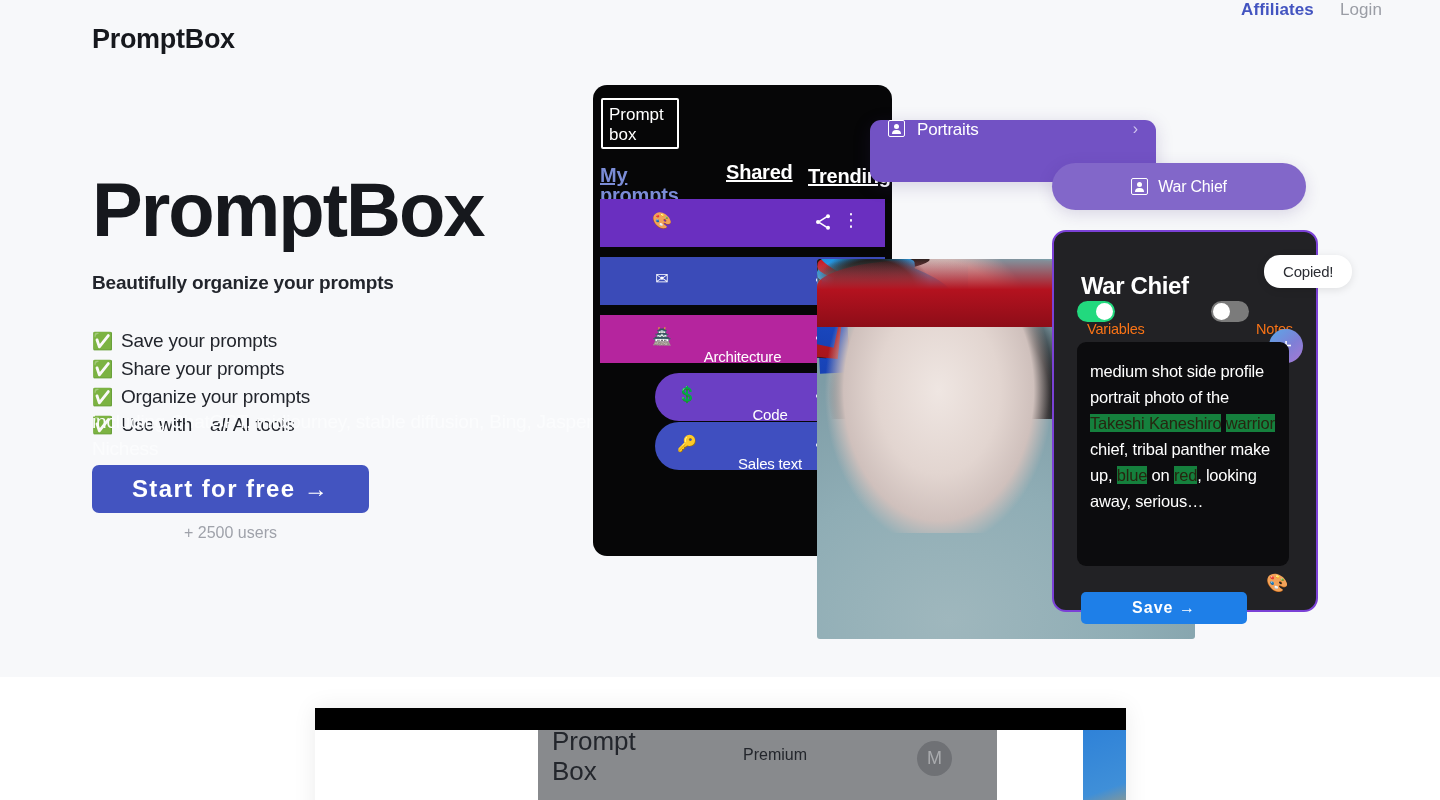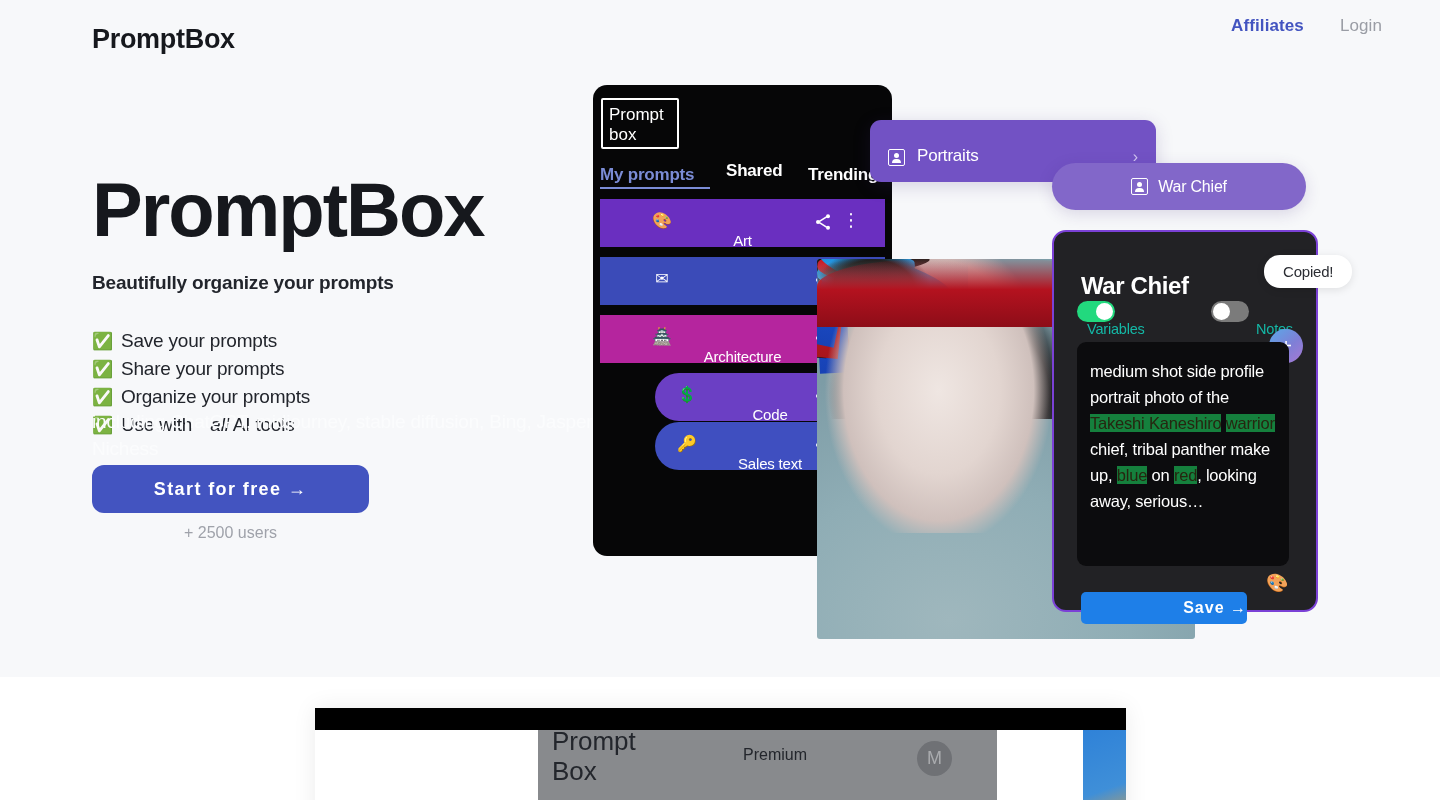--- a/index.html
+++ b/index.html
@@ -24,22 +24,22 @@
     position: absolute; left: 0; top: 0;
     width: 1440px; height: 78px;
     display: flex; align-items: center;
   }
   .brand {
     position: absolute; left: 92px; top: 24px;
     font-size: 27px; font-weight: 700; color: #16181d;
     letter-spacing: -0.3px;
   }
   .nav {
-    position: absolute; right: 58px; top: 16px;
-    display: flex; align-items: center; gap: 36px;
+    position: absolute; right: 58px; top: 0;
+    display: flex; align-items: center; gap: 26px;
   }
   .nav-link-affiliates {
     font-size: 17px; font-weight: 700; color: #4354c0;
     letter-spacing: 0.1px; cursor: pointer;
   }
   .nav-link-login {
     font-size: 17px; font-weight: 400; color: #9a9da5;
     letter-spacing: 0.1px; cursor: pointer;
   }
   .btn-chrome {
@@ -72,23 +72,23 @@
   .faint-text {
     position: absolute; left: 0px; top: 81px;
     width: 510px;
     font-size: 19px; line-height: 27px;
     color: #fbfcfd; letter-spacing: -0.2px;
     pointer-events: none;
   }
   .btn-start {
     position: absolute; left: 92px; top: 465px;
     width: 277px; height: 48px;
-    background: #4354c0; border: none; border-radius: 12px;
+    background: #4354c0; border: none; border-radius: 7px;
     color: #ffffff; font-family: "Liberation Sans", sans-serif;
-    font-size: 18px; font-weight: 700; letter-spacing: 1.4px;
+    font-size: 24px; font-weight: 700; letter-spacing: 1.4px;
     cursor: pointer;
   }
   .users-note {
     position: absolute; left: 92px; top: 524px; width: 277px;
     text-align: center; font-size: 16px; color: #9fa2aa;
   }
 
   
   .app-panel {
     position: absolute; left: 593px; top: 85px;
@@ -97,22 +97,23 @@
     overflow: visible;
   }
   .logo-box {
     position: absolute; left: 8px; top: 13px;
     width: 78px; height: 51px;
     border: 2px solid #ffffff; border-radius: 2px;
     color: #ffffff; font-size: 17px; line-height: 20px;
     padding: 5px 0 0 6px;
   }
   .tab {
-    position: absolute; font-size: 17px; font-weight: 700; letter-spacing: -0.2px;
+    position: absolute; font-size: 20px; font-weight: 700; letter-spacing: -0.2px;
     cursor: pointer;
+    text-decoration: underline;
   }
   .tab-my {
     left: 7px; top: 80px; width: 110px;
     color: #7b8cd6; line-height: 20px;
     border-bottom: 2px solid #7b8cd6; padding-bottom: 2px;
   }
   .tab-shared { left: 133px; top: 76px; color: #ffffff; }
   .tab-trending { left: 215px; top: 80px; color: #ffffff; }
 
   
@@ -163,21 +164,21 @@
   .fab-add {
     left: 239px; top: 419px; width: 40px; height: 40px;
     background: #29aada; color: #ffffff; font-size: 23px; font-weight: 300;
   }
 
   
   .portraits-card {
     position: absolute; left: 870px; top: 120px;
     width: 286px; height: 62px;
     background: #7252c4; border-radius: 11px;
-    display: flex; align-items: flex-end; padding: 16px 18px;
+    display: flex; align-items: flex-start; padding: 0 18px;
     box-shadow: 0 4px 18px rgba(60,40,120,.18);
     cursor: pointer;
   }
   .portraits-card .p-label {
     margin-left: 12px; color: #ffffff; font-size: 17px; letter-spacing: -0.2px;
   }
   .portraits-card .p-chev {
     margin-left: auto; color: #cfc3ee; font-size: 16px;
   }
 
@@ -297,21 +298,21 @@
   }
   .toggle .knob {
     position: absolute; top: 2px; width: 17px; height: 17px;
     border-radius: 50%; background: #ffffff;
   }
   .toggle-vars { left: 23px; top: 69px; background: #22d97e; }
   .toggle-vars .knob { right: 2px; }
   .toggle-notes { left: 157px; top: 69px; background: #7b7b7b; }
   .toggle-notes .knob { left: 2px; }
   .toggle-label {
-    position: absolute; color: #14b8a6; font-size: 14.5px; letter-spacing: -0.2px;
+    position: absolute; color: #f97316; font-size: 14.5px; letter-spacing: -0.2px;
   }
   .lbl-vars { left: 33px; top: 89px; }
   .lbl-notes { left: 202px; top: 89px; }
 
   .prompt-box {
     position: absolute; left: 23px; top: 110px;
     width: 212px; height: 224px;
     background: #0c0c0e; border-radius: 9px;
     padding: 16px 12px 0 13px;
     overflow: hidden;
@@ -321,21 +322,20 @@
   }
   .hl { background: #15803d; color: #262610; }
 
   .btn-save {
     position: absolute; left: 27px; top: 360px;
     width: 166px; height: 32px;
     background: #1e7fe8; border: none; border-radius: 5px;
     color: #ffffff; font-family: "Liberation Sans", sans-serif;
     font-size: 16px; font-weight: 700; letter-spacing: 1px;
     cursor: pointer;
-    text-align: right;
   }
   .palette-ic {
     position: absolute; left: 212px; top: 340px;
     font-size: 18px; cursor: pointer;
   }
   .mini-add {
     position: absolute; left: 215px; top: 97px;
     width: 34px; height: 34px; border-radius: 50%;
     background: linear-gradient(140deg, #5aa9e8 0%, #7f7fd6 55%, #a779d4 100%);
     color: #ffffff; font-size: 20px; font-weight: 300;
@@ -445,21 +445,20 @@
         <div>Prompt</div>
         <div>box</div>
       </div>
 
       <div class="tab tab-my">My prompts</div>
       <div class="tab tab-shared">Shared</div>
       <div class="tab tab-trending">Trending</div>
 
       <div class="row r-art">
         <span class="row-icon">🎨</span>
-        <span class="row-label">Art</span>
         <svg class="share-ic" viewBox="0 0 24 24" fill="none" stroke="#fff" stroke-width="2" stroke-linecap="round">
             <circle cx="18" cy="5" r="2.4" fill="#fff" stroke="none"></circle>
             <circle cx="6" cy="12" r="2.4" fill="#fff" stroke="none"></circle>
             <circle cx="18" cy="19" r="2.4" fill="#fff" stroke="none"></circle>
             <line x1="8.2" y1="10.9" x2="15.8" y2="6.1"></line>
             <line x1="8.2" y1="13.1" x2="15.8" y2="17.9"></line>
           </svg>
         <span class="dots-ic">⋮</span>
       </div>
 

